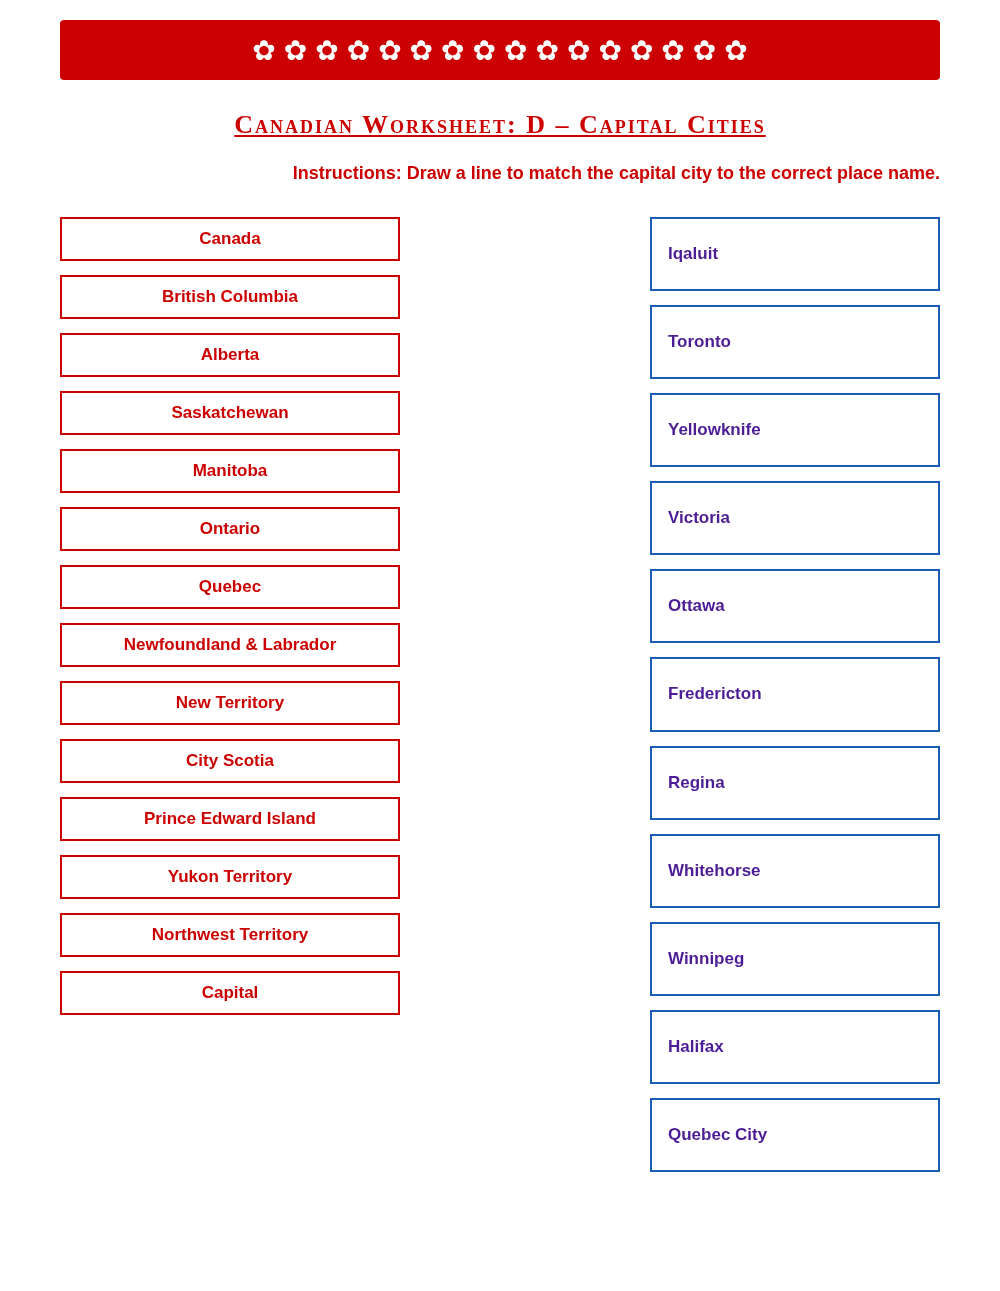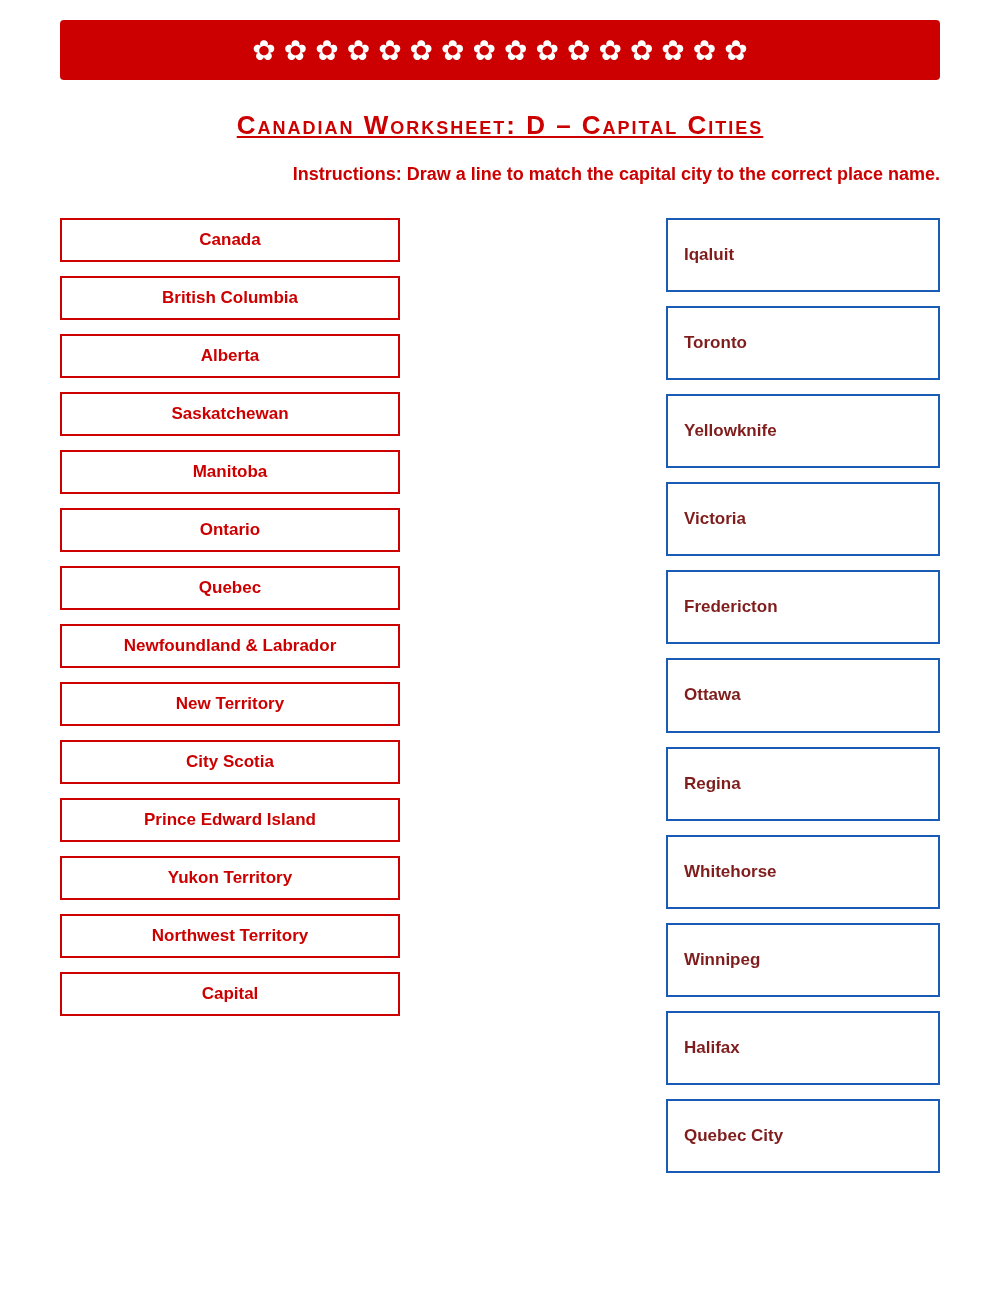--- a/index.html
+++ b/index.html
@@ -40,21 +40,21 @@
     
     .title {
       text-align: center;
       color: #cc0000;
       font-size: 26px;
       font-weight: bold;
       font-variant: small-caps;
       letter-spacing: 2px;
       text-decoration: underline;
       margin-bottom: 20px;
-      font-family: Liberation Sans, sans-serif;
+      font-family: Liberation Serif, serif;
     }
 
     
     .instructions {
       color: #cc0000;
       font-size: 18px;
       font-weight: bold;
       margin-bottom: 30px;
       line-height: 1.5;
       text-align: right;
@@ -93,29 +93,28 @@
       display: flex;
       align-items: center;
       justify-content: center;
       line-height: 1.3;
     }
 
     .city-box {
       border: 2.5px solid #1a5cb5;
       padding: 24px 16px;
       text-align: left;
-      color: #7f1d1d;
+      color: #4c1d95;
       font-size: 17px;
       font-weight: bold;
       min-height: 44px;
       display: flex;
       align-items: center;
       justify-content: flex-start;
       line-height: 1.3;
-      margin-left: 16px;
     }
   </style>
 </head>
 <body>
 
 <div class="page">
 
   <div class="banner">
 
   <span class="maple-leaf">✿</span>
@@ -160,22 +159,22 @@
         <div class="place-box">Northwest Territory</div>
         <div class="place-box">Capital</div>
       </div>
 
     <div class="right-column">
 
     <div class="city-box">Iqaluit</div>
         <div class="city-box">Toronto</div>
         <div class="city-box">Yellowknife</div>
         <div class="city-box">Victoria</div>
+        <div class="city-box">Ottawa</div>
         <div class="city-box">Fredericton</div>
-        <div class="city-box">Ottawa</div>
         <div class="city-box">Regina</div>
         <div class="city-box">Whitehorse</div>
         <div class="city-box">Winnipeg</div>
         <div class="city-box">Halifax</div>
         <div class="city-box">Quebec City</div>
       </div>
 
   </div>
 </div>
 

